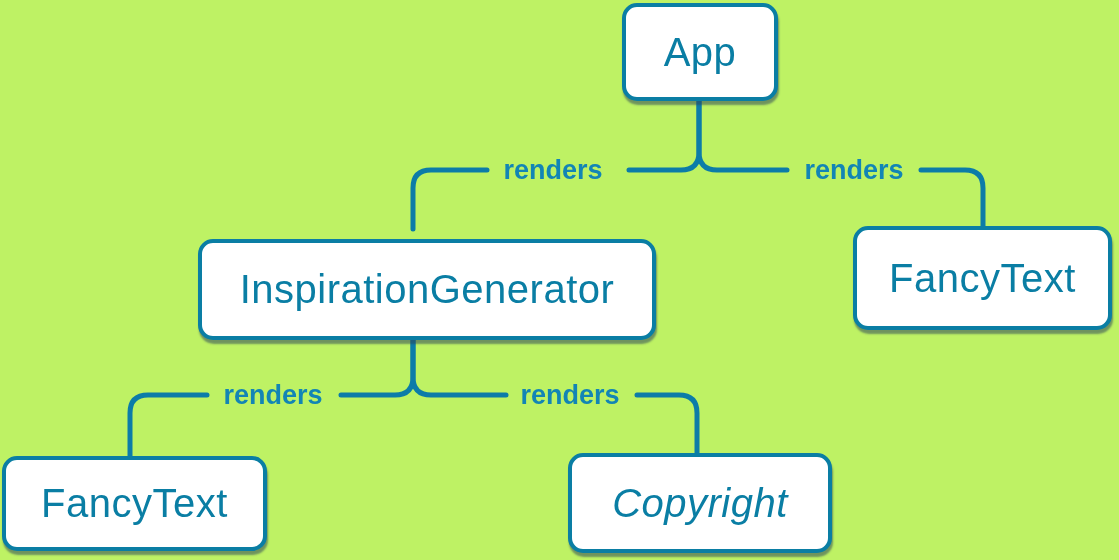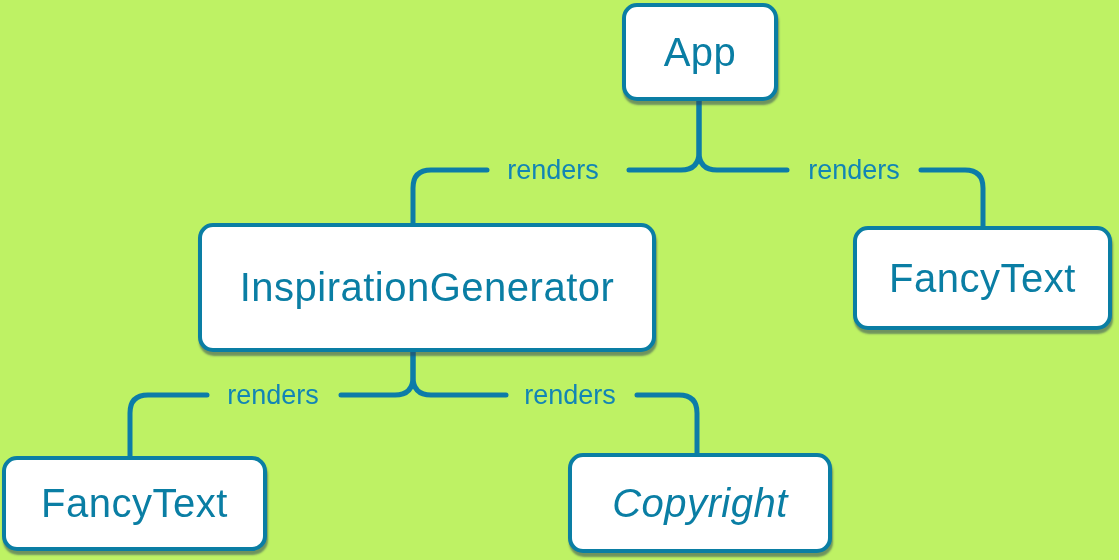--- a/index.html
+++ b/index.html
@@ -36,30 +36,30 @@
     display: flex;
     align-items: center;
     justify-content: center;
     color: #0a7ea4;
     font-size: 40px;
     font-weight: 500;
     letter-spacing: 0.5px;
     box-shadow: 1px 4px 2px rgba(45, 70, 90, 0.55);
   }
   .node-app        { left: 622px; top:   3px; width: 156px; height:  98px; }
-  .node-insp       { left: 198px; top: 223px; width: 458px; height: 129px; }
+  .node-insp       { left: 198px; top: 239px; width: 458px; height: 101px; }
   .node-fancy-r    { left: 853px; top: 226px; width: 259px; height: 104px; }
   .node-fancy-l    { left:   2px; top: 456px; width: 265px; height:  95px; }
   .node-copyright  { left: 568px; top: 453px; width: 264px; height: 100px; font-style: italic; }
   .edge-label {
     position: absolute;
     transform: translate(-50%, -50%);
     color: #1285b5;
     font-size: 27px;
-    font-weight: 400;
+    font-weight: 700;
     white-space: nowrap;
   }
   .label-1 { left: 553px; top: 170px; }
   .label-2 { left: 854px; top: 170px; }
   .label-3 { left: 273px; top: 395px; }
   .label-4 { left: 570px; top: 395px; }
 </style>
 </head>
 <body>
 

